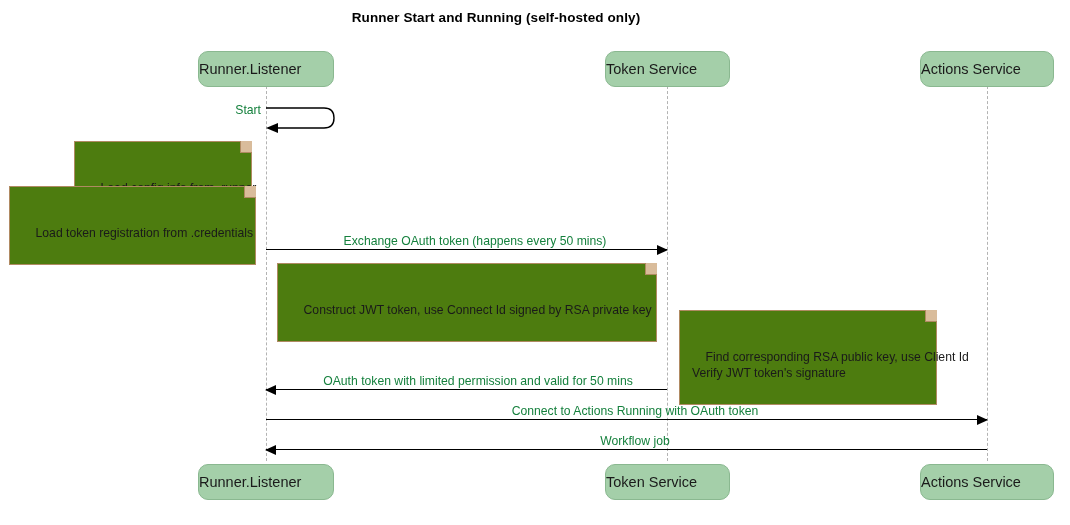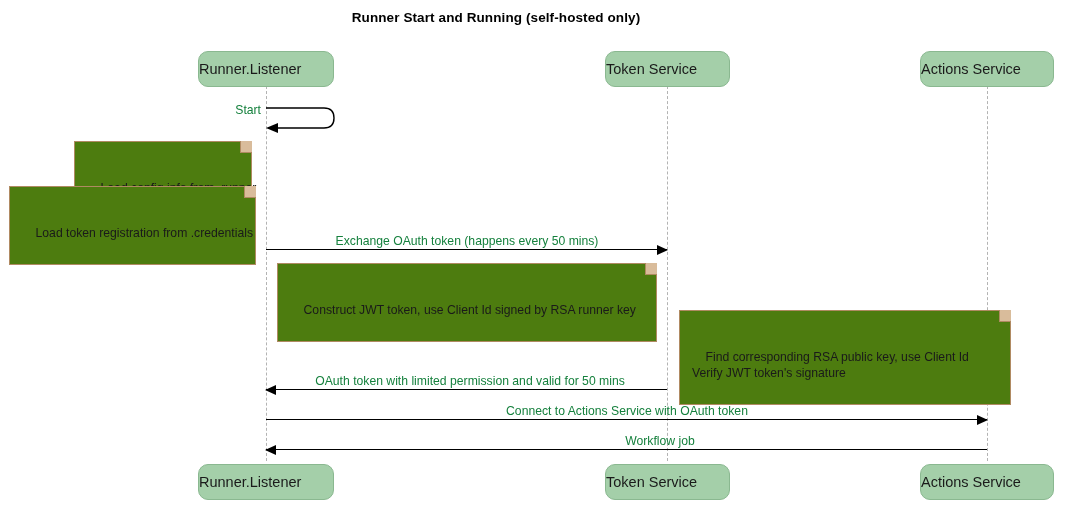--- a/index.html
+++ b/index.html
@@ -106,20 +106,21 @@
   .msg-label {
     position: absolute;
     font-size: 12.2px;
     color: #15803d;
     white-space: nowrap;
     text-align: center;
     background: transparent;
   }
   .msg-label.centered {
     transform: translateX(-50%);
+    margin-left: 8px;
   }
   .msg-label.right-aligned {
     transform: translateX(-100%);
   }
 
   
   .selfloop {
     position: absolute;
   }
   .selfloop svg {
@@ -166,43 +167,43 @@
     <span>Load token registration from .credentials</span>
   </div>
 
   <div class="msg" style="left:266px; top:249px; width:401px;">
     <span class="arrowhead right"></span>
   </div>
   <div class="msg-label centered" style="left:467px; top:234px;">Exchange OAuth token (happens every 50 mins)</div>
 
   <div class="note" style="left:277px; top:263px; width:380px;">
     <span class="fold"></span>
-    <span>Construct JWT token, use Client Id signed by RSA runner key</span>
-  </div>
-
-  <div class="note" style="left:679px; top:310px; width:332px;">
+    <span>Construct JWT token, use Connect Id signed by RSA private key</span>
+  </div>
+
+  <div class="note" style="left:679px; top:310px; width:258px;">
     <span class="fold"></span>
     <span>Find corresponding RSA public key, use Client Id
 Verify JWT token's signature</span>
   </div>
 
   <div class="msg" style="left:266px; top:389px; width:401px;">
     <span class="arrowhead left"></span>
   </div>
   <div class="msg-label centered" style="left:470px; top:374px;text-align:center;">OAuth token with limited permission and valid for 50 mins</div>
 
   <div class="msg" style="left:266px; top:419px; width:721px;">
     <span class="arrowhead right"></span>
   </div>
-  <div class="msg-label centered" style="left:627px; top:404px;">Connect to Actions Service with OAuth token</div>
+  <div class="msg-label centered" style="left:627px; top:404px;">Connect to Actions Running with OAuth token</div>
 
   <div class="msg" style="left:266px; top:449px; width:721px;">
     <span class="arrowhead left"></span>
   </div>
-  <div class="msg-label centered" style="left:660px; top:434px;">Workflow job</div>
+  <div class="msg-label centered" style="left:627px; top:434px;">Workflow job</div>
 
   <div class="participant" style="left:198px; top:464px; width:136px;">
     <span>Runner.Listener</span>
   </div>
   <div class="participant" style="left:605px; top:464px; width:125px;">
     <span>Token Service</span>
   </div>
   <div class="participant" style="left:920px; top:464px; width:134px;">
     <span>Actions Service</span>
   </div>

